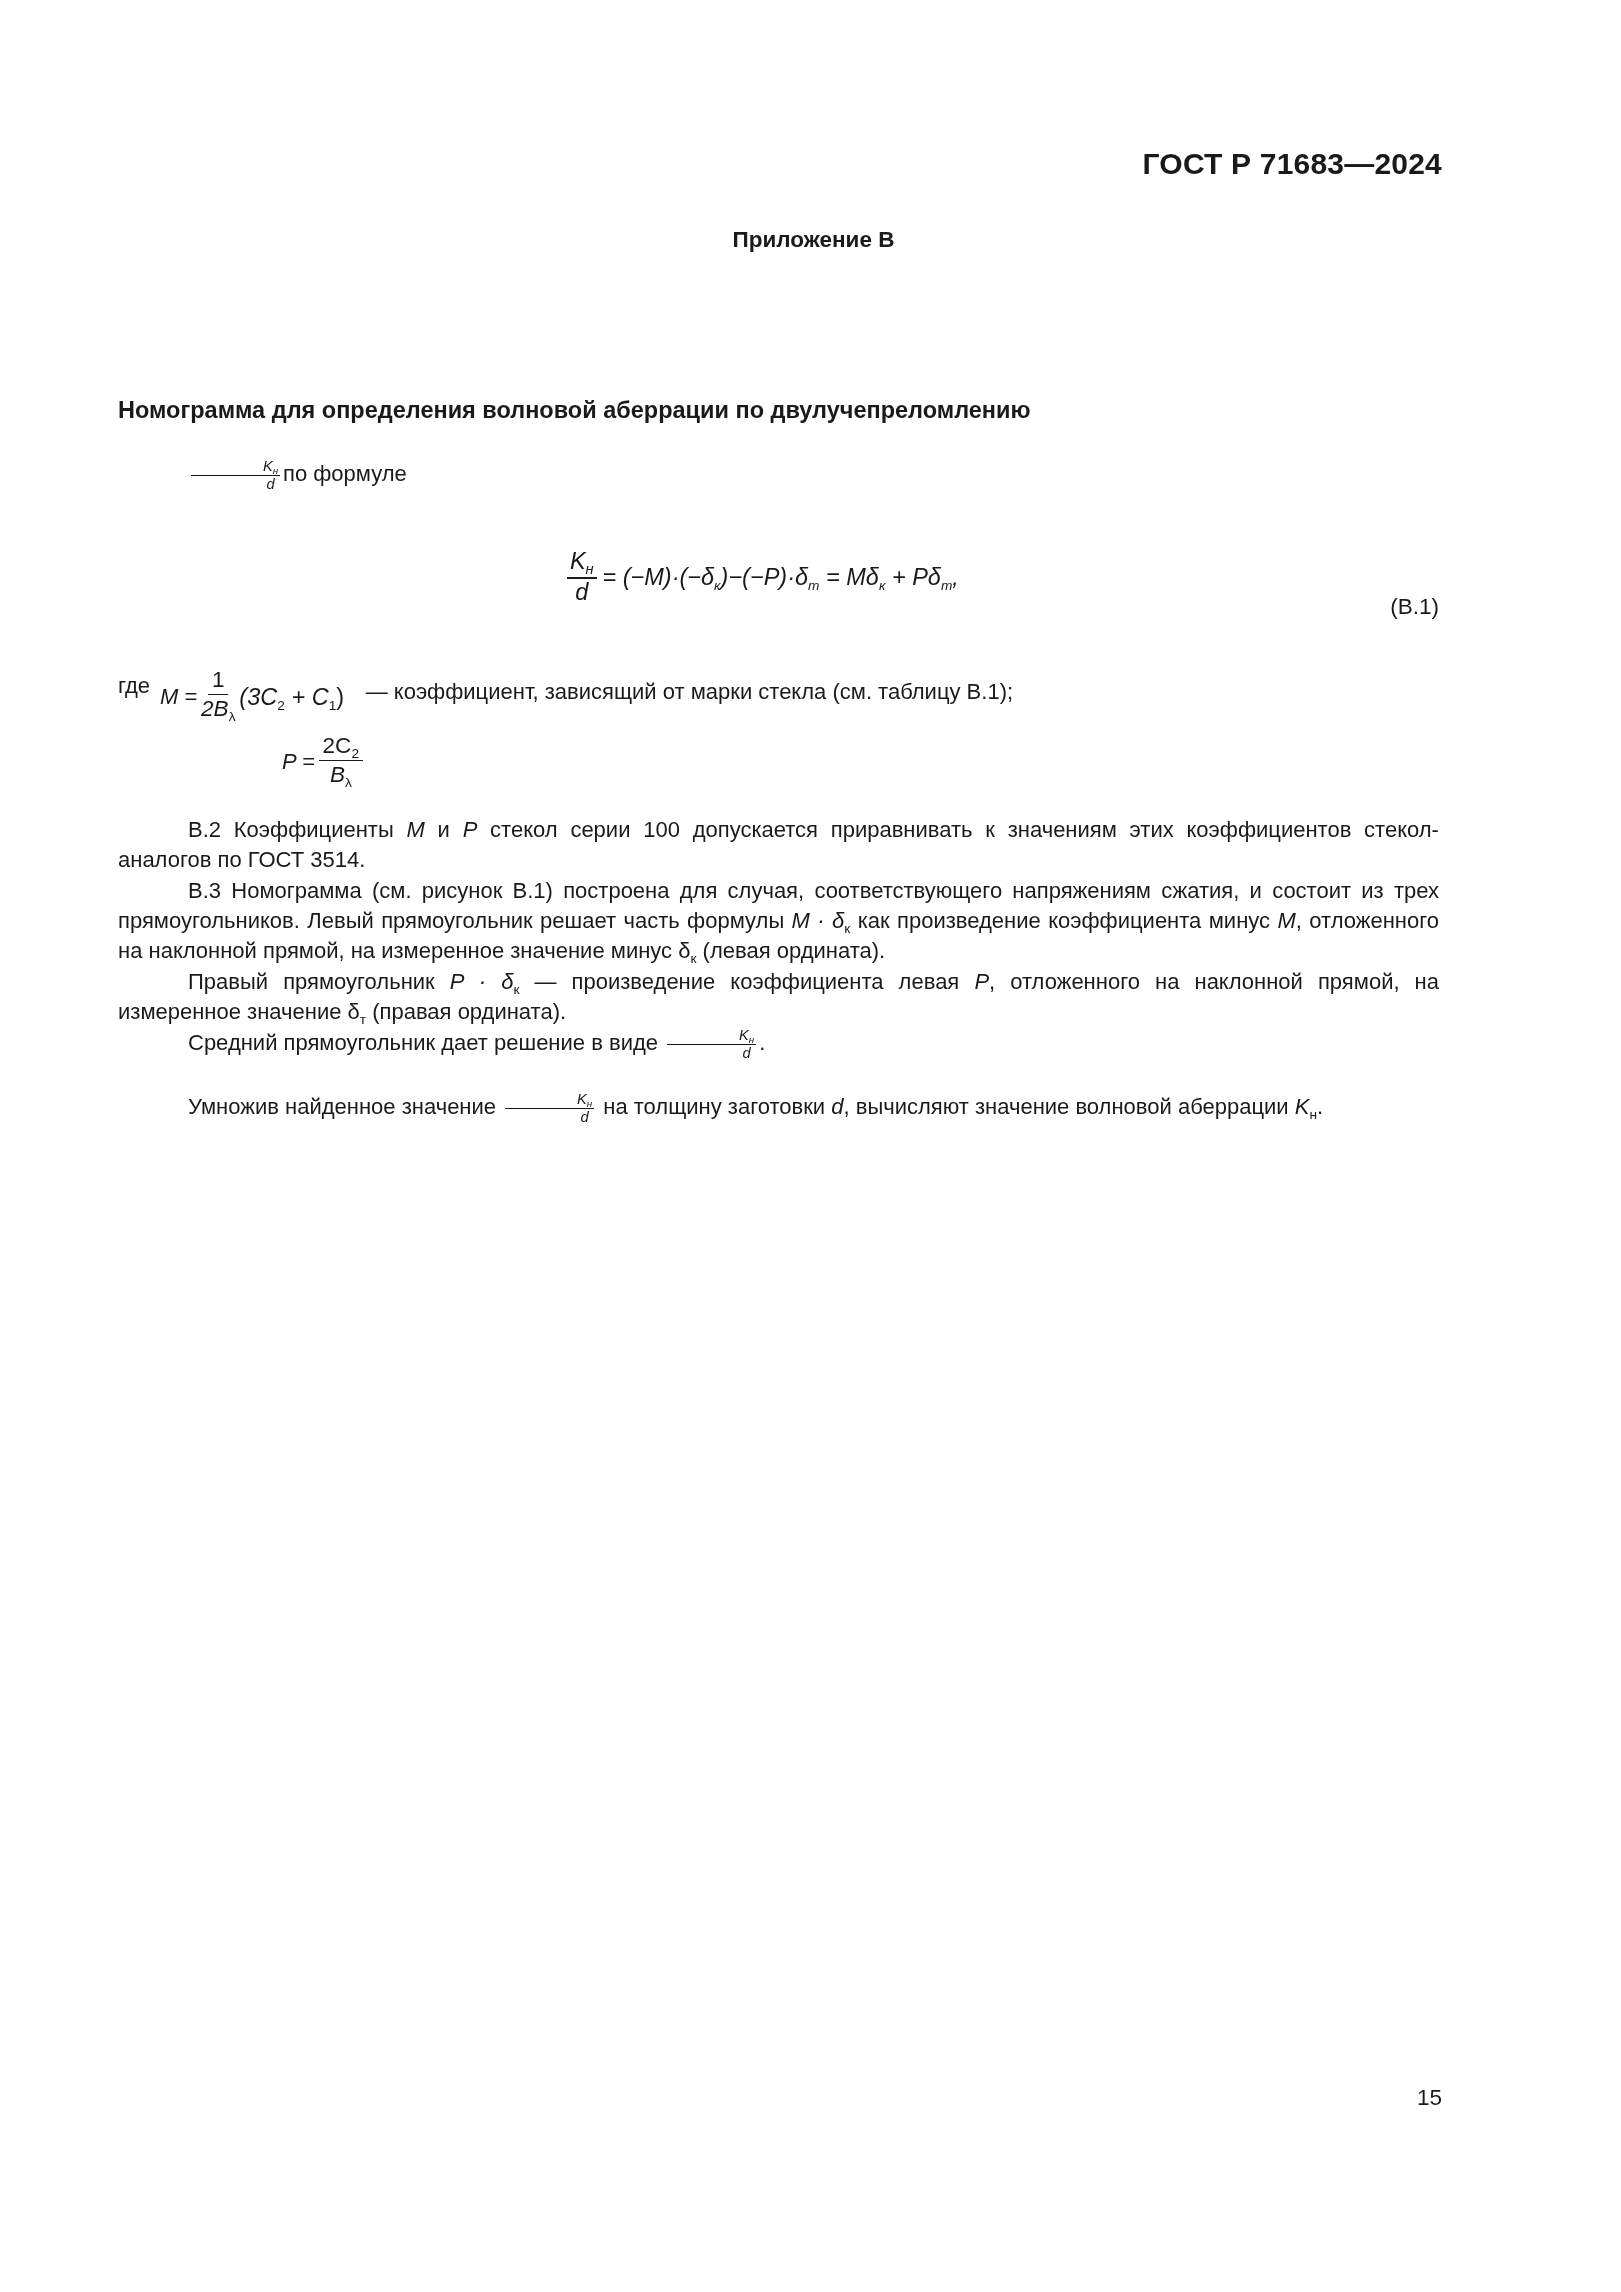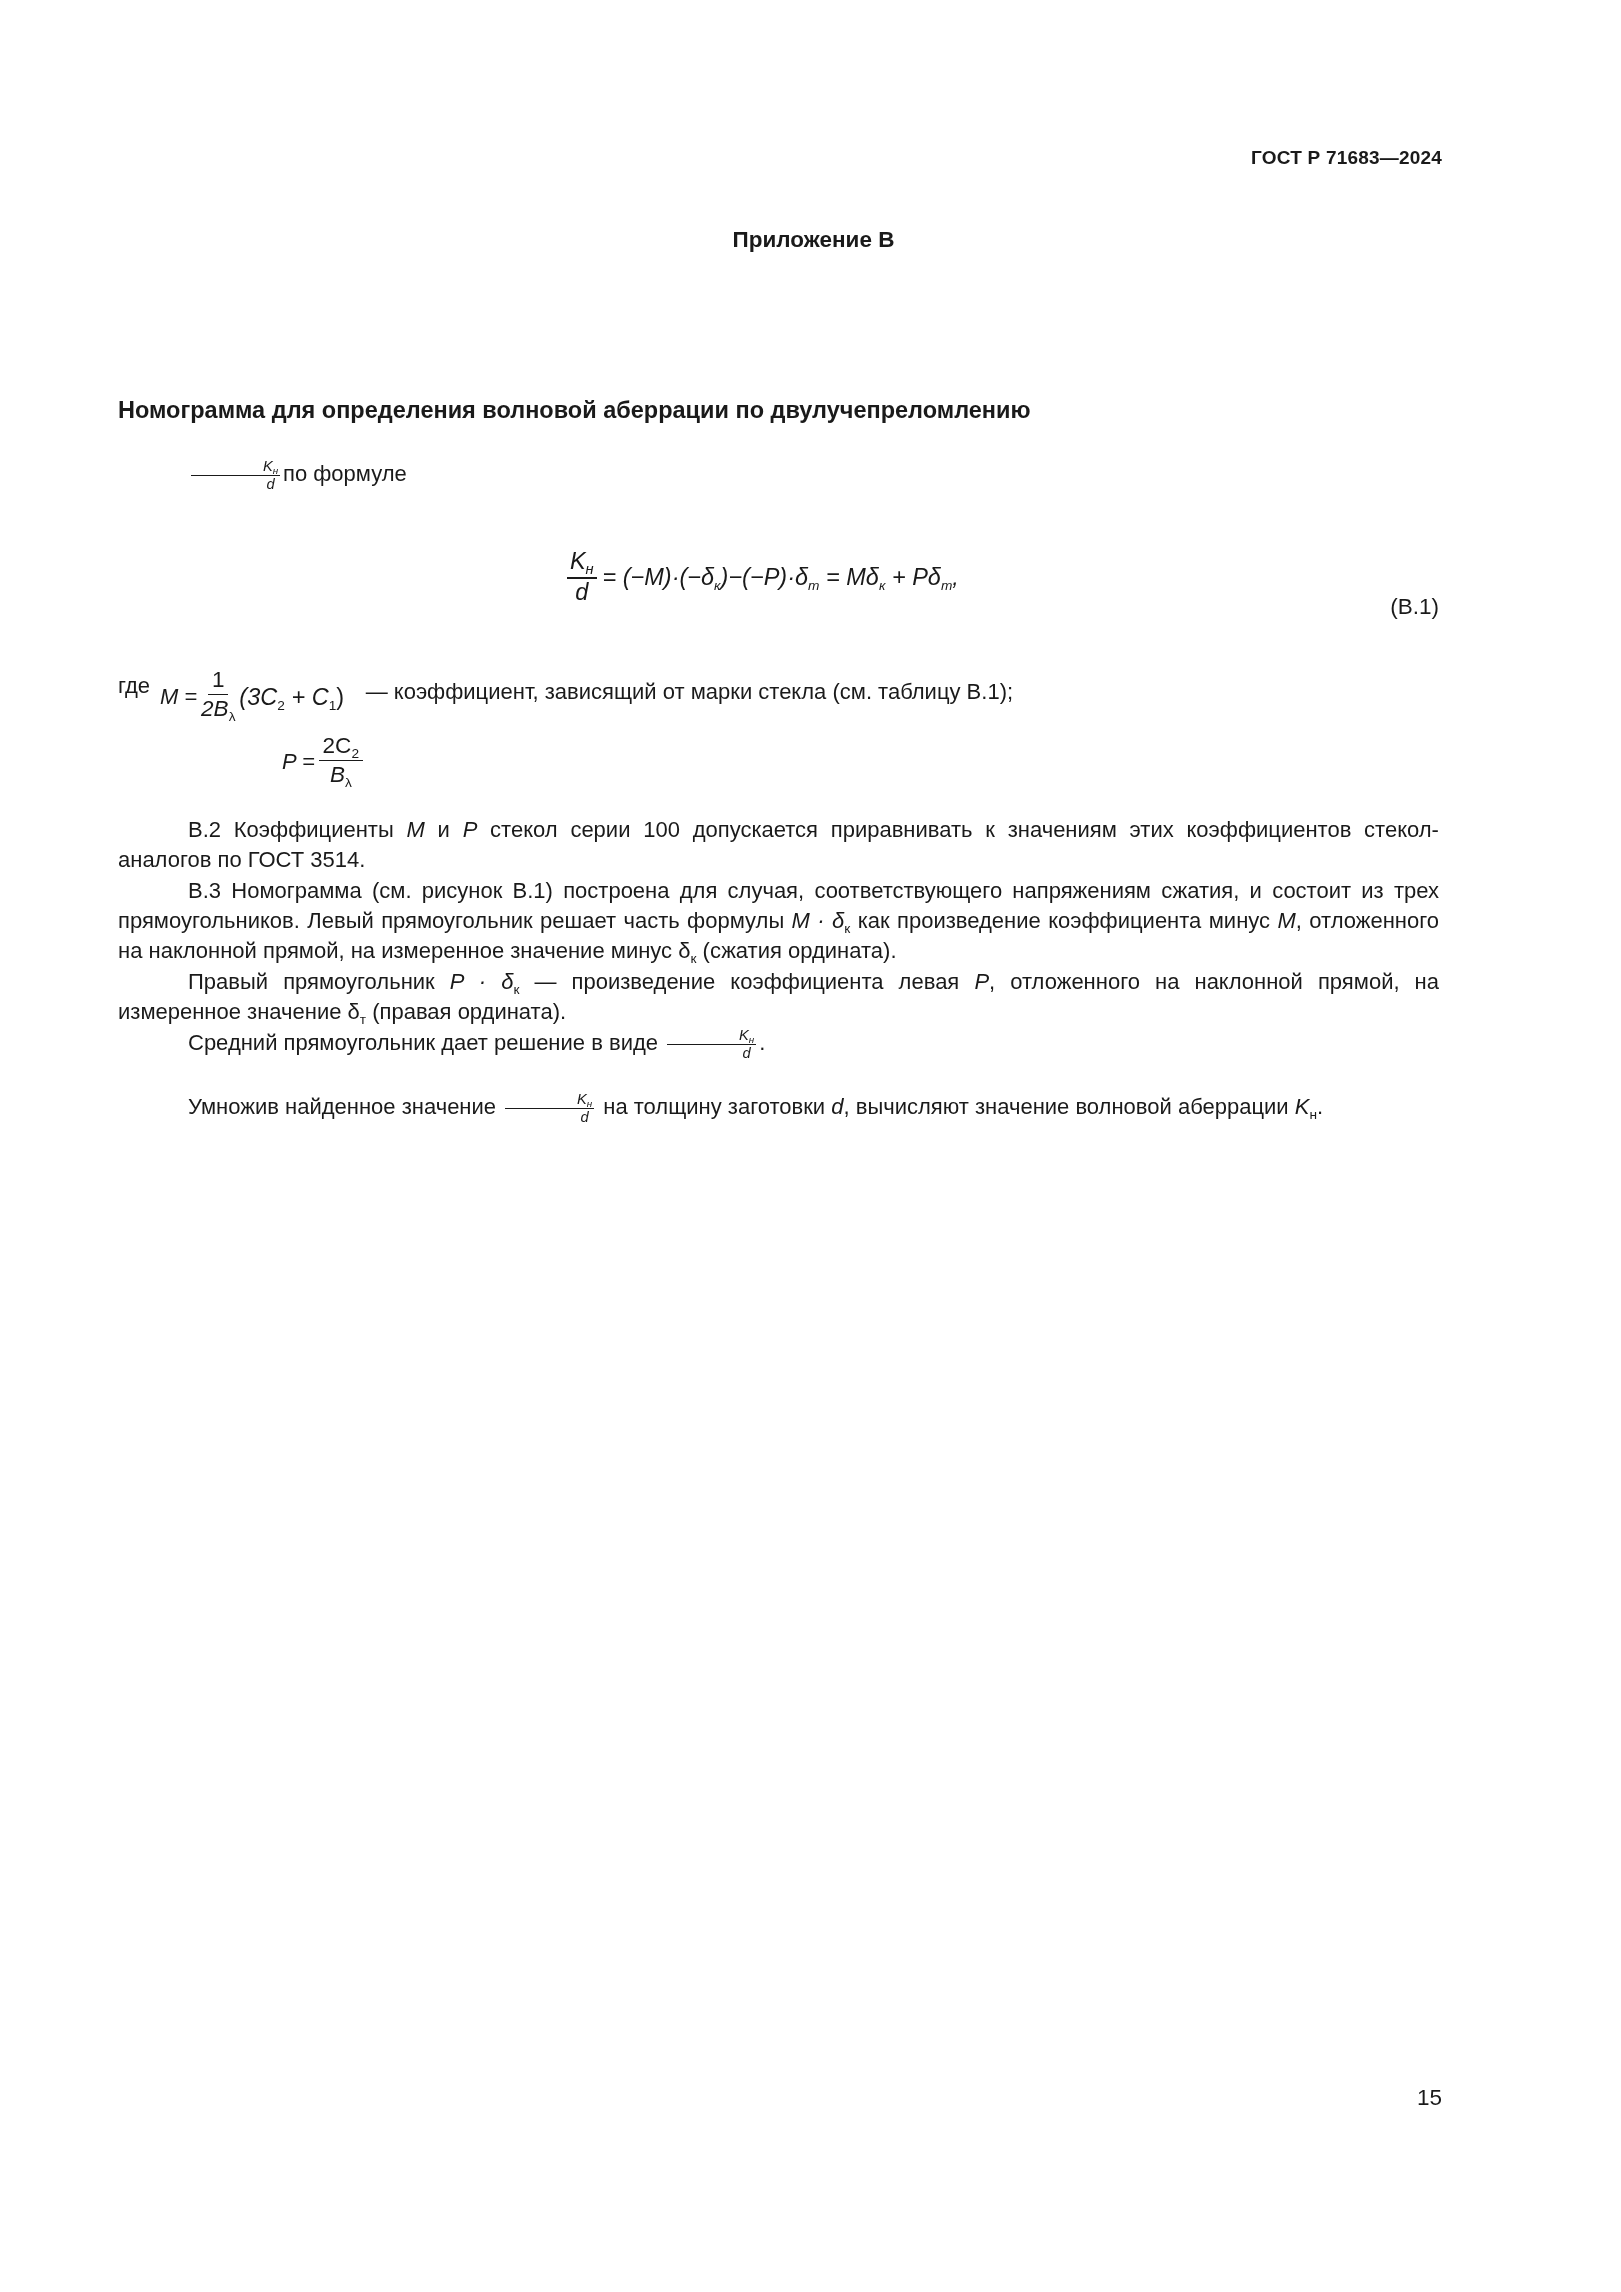--- a/index.html
+++ b/index.html
@@ -3,21 +3,21 @@
 <meta charset="utf-8">
 <style>
   html, body { margin: 0; padding: 0; background: #ffffff; }
   body {
     width: 1621px; height: 2293px; position: relative; overflow: hidden;
     font-family: "Liberation Sans", sans-serif; color: #1a1a1a;
   }
   .page { position: absolute; left: 0; top: 0; width: 1621px; height: 2293px; }
   .doc-code {
     position: absolute; right: 179px; top: 147px;
-    font-size: 19px; font-weight: bold; letter-spacing: 0.2px;
+    font-size: 30px; font-weight: bold; letter-spacing: 0.2px;
   }
   .appendix {
     position: absolute; left: 0; width: 1588px; top: 224px;
     text-align: center; font-weight: bold; font-size: 22.5px; line-height: 31px;
     padding-left: 39px; box-sizing: border-box;
   }
   .section-title {
     position: absolute; left: 118px; width: 1431px; top: 397px;
     font-weight: bold; font-size: 23.5px;
   }
@@ -120,21 +120,21 @@
     <span>и</span>
     <i>P</i>
     <span>стекол серии 100 допускается приравнивать к значениям этих коэффициентов стекол-аналогов по ГОСТ 3514.</span>
   </div>
 
   <div class="para indent" style="top:876px;">
     <span>В.3  Номограмма (см. рисунок В.1) построена для случая, соответствующего напряжениям сжатия, и состоит из трех прямоугольников. Левый прямоугольник решает часть формулы</span>
     <i>M · δ</i><sub>к</sub>
     <span>как произведение коэффициента минус</span>
     <i>M</i><span>, отложенного на наклонной прямой, на измеренное значение минус δ</span><sub>к</sub>
-    <span>(сжатия ордината).</span>
+    <span>(левая ордината).</span>
   </div>
 
   <div class="para indent" style="top:967px;">
     <span>Правый прямоугольник</span>
     <i>P · δ</i><sub>к</sub>
     <span>— произведение коэффициента левая</span>
     <i>P</i><span>, отложенного на наклонной прямой, на измеренное значение δ</span><sub>т</sub>
     <span>(правая ордината).</span>
   </div>
 

